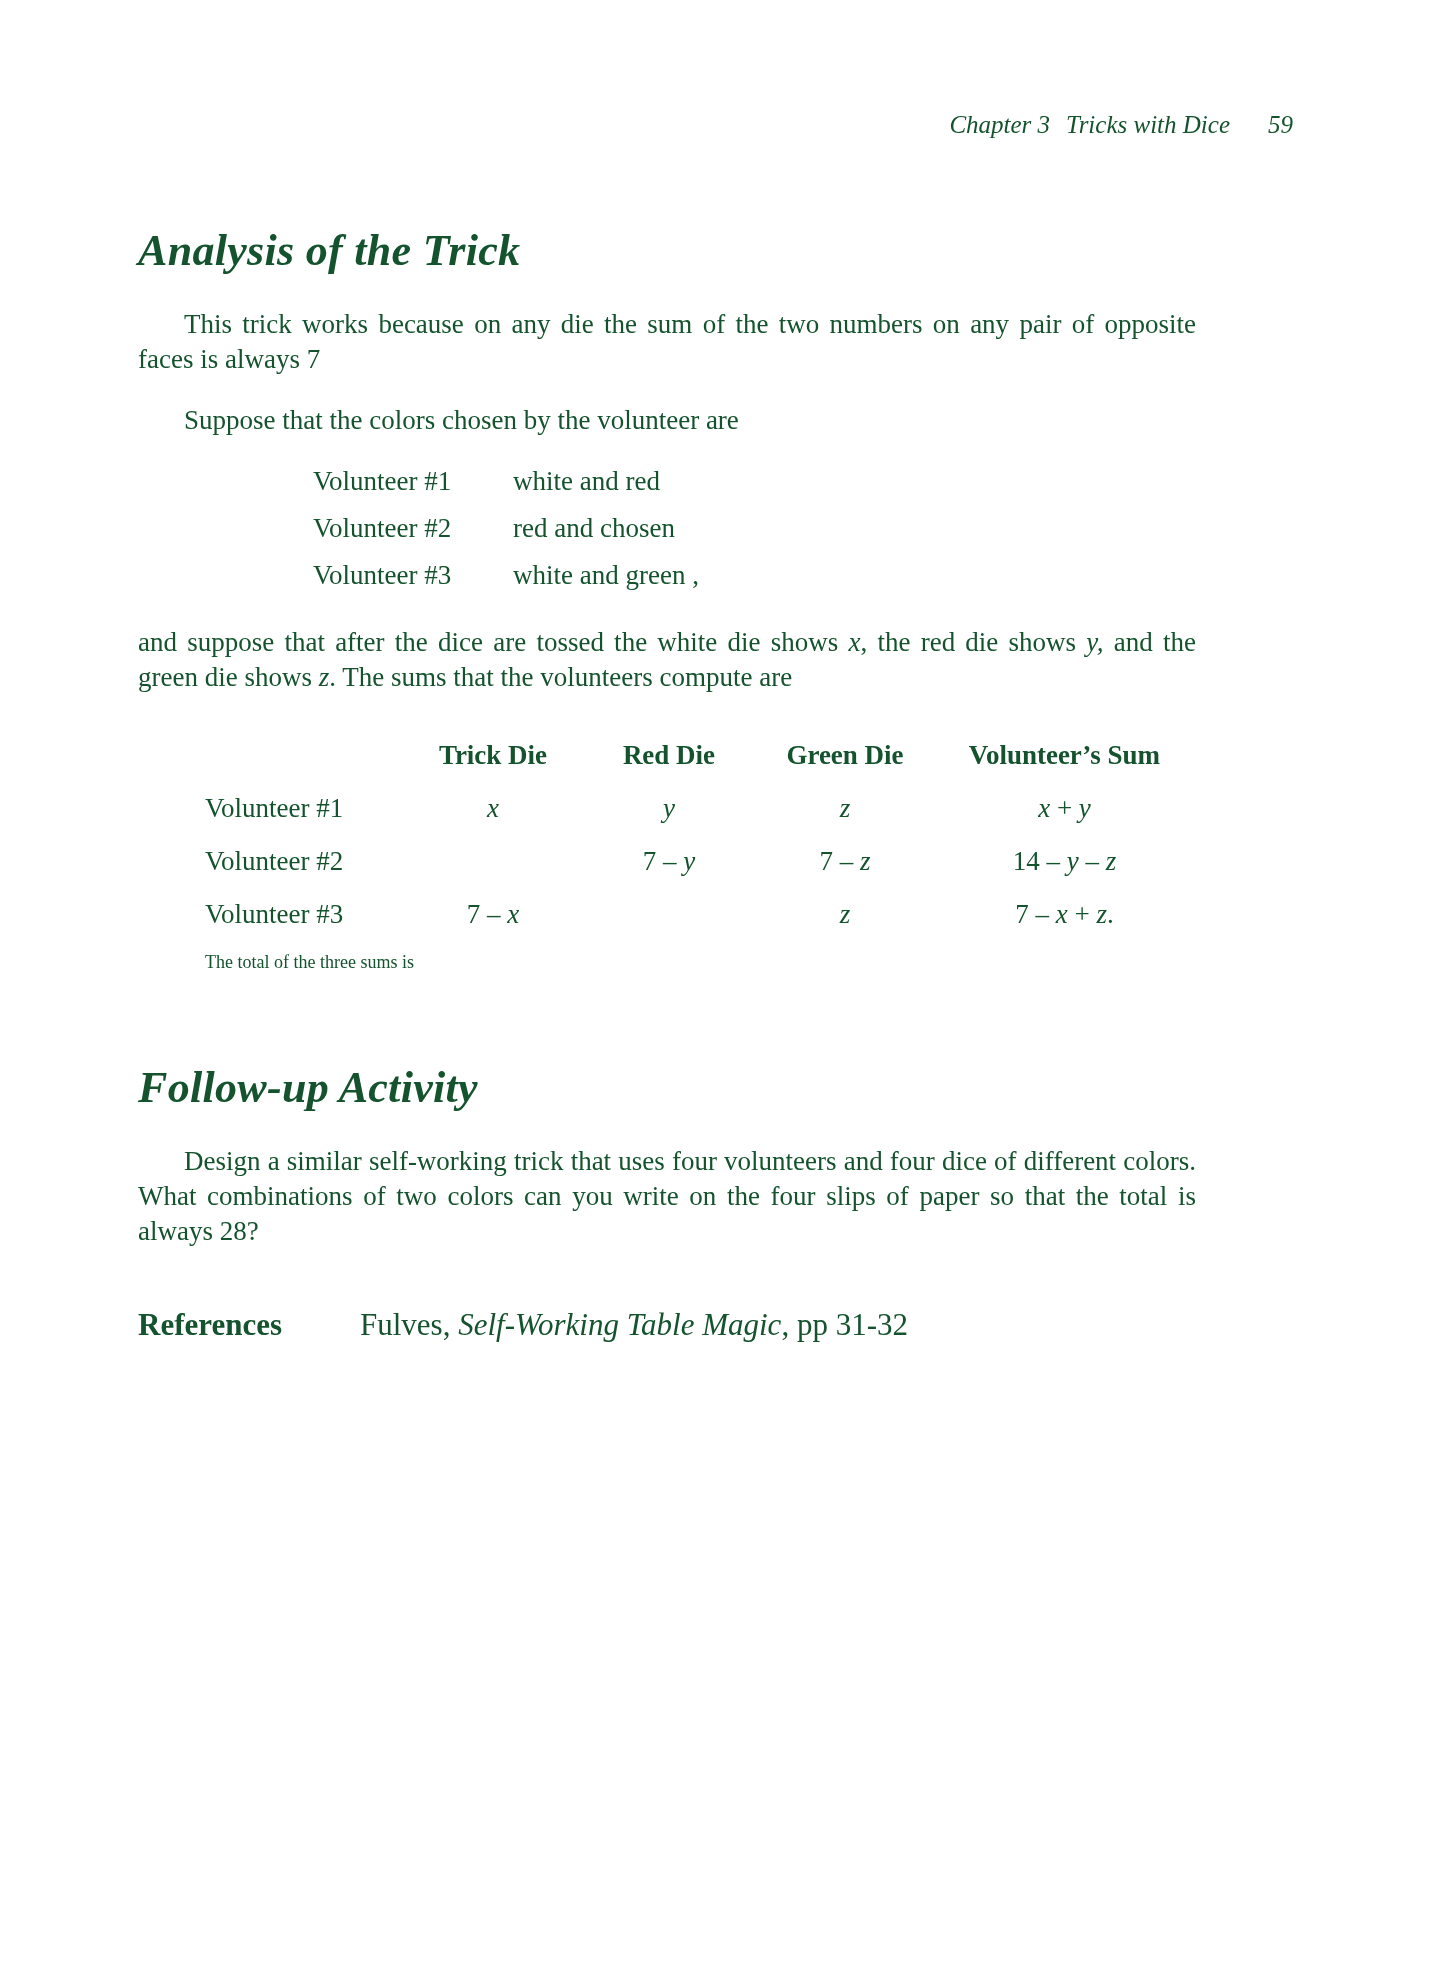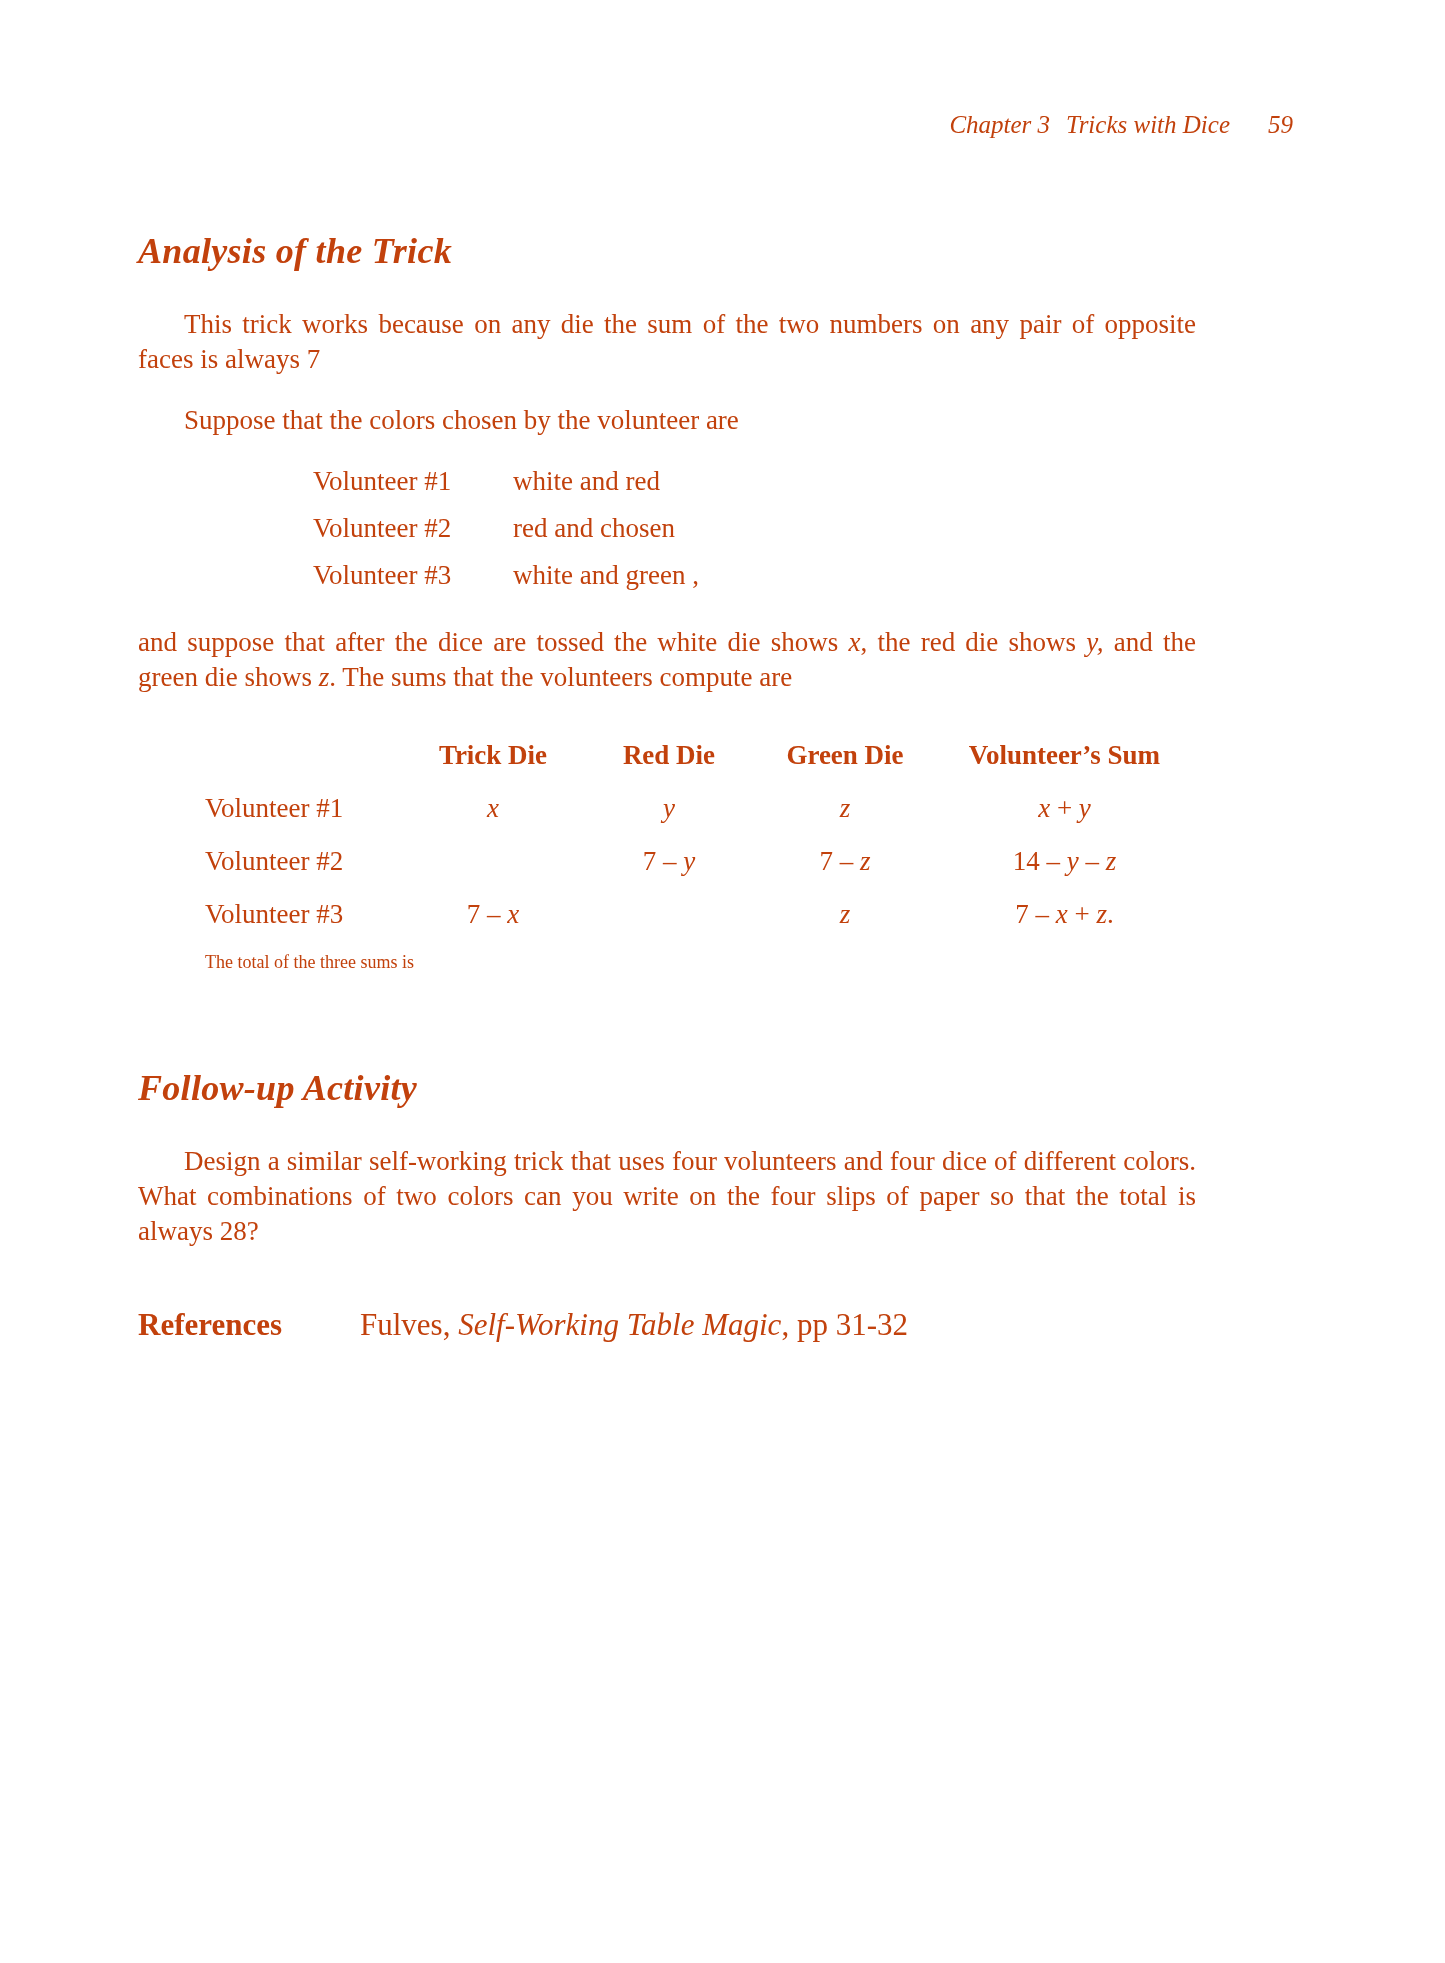--- a/index.html
+++ b/index.html
@@ -5,21 +5,21 @@
   html, body {
     margin: 0;
     padding: 0;
     background: #ffffff;
   }
   .page {
     position: relative;
     width: 1445px;
     height: 1694px;
     background: #ffffff;
-    color: #c2410c;
+    color: #14532d;
     font-family: "Liberation Serif", serif;
     overflow: hidden;
   }
   
   .running-head {
     padding-top: 110px;
     margin-right: 152px;
     text-align: right;
     font-style: italic;
     font-size: 25px;
@@ -27,21 +27,21 @@
   }
   .running-head .head-title { margin-left: 16px; }
   .running-head .pagenum { display: inline-block; margin-left: 38px; }
 
   .content {
     margin-left: 138px;
     width: 1058px;
   }
 
   .section-title {
-    font-size: 36px;
+    font-size: 44px;
     font-weight: bold;
     font-style: italic;
     line-height: 40px;
     margin: 92px 0 0 0;
     letter-spacing: 0.3px;
   }
   .section-title.followup { margin-top: 88px; }
 
   .para {
     font-size: 27px;

